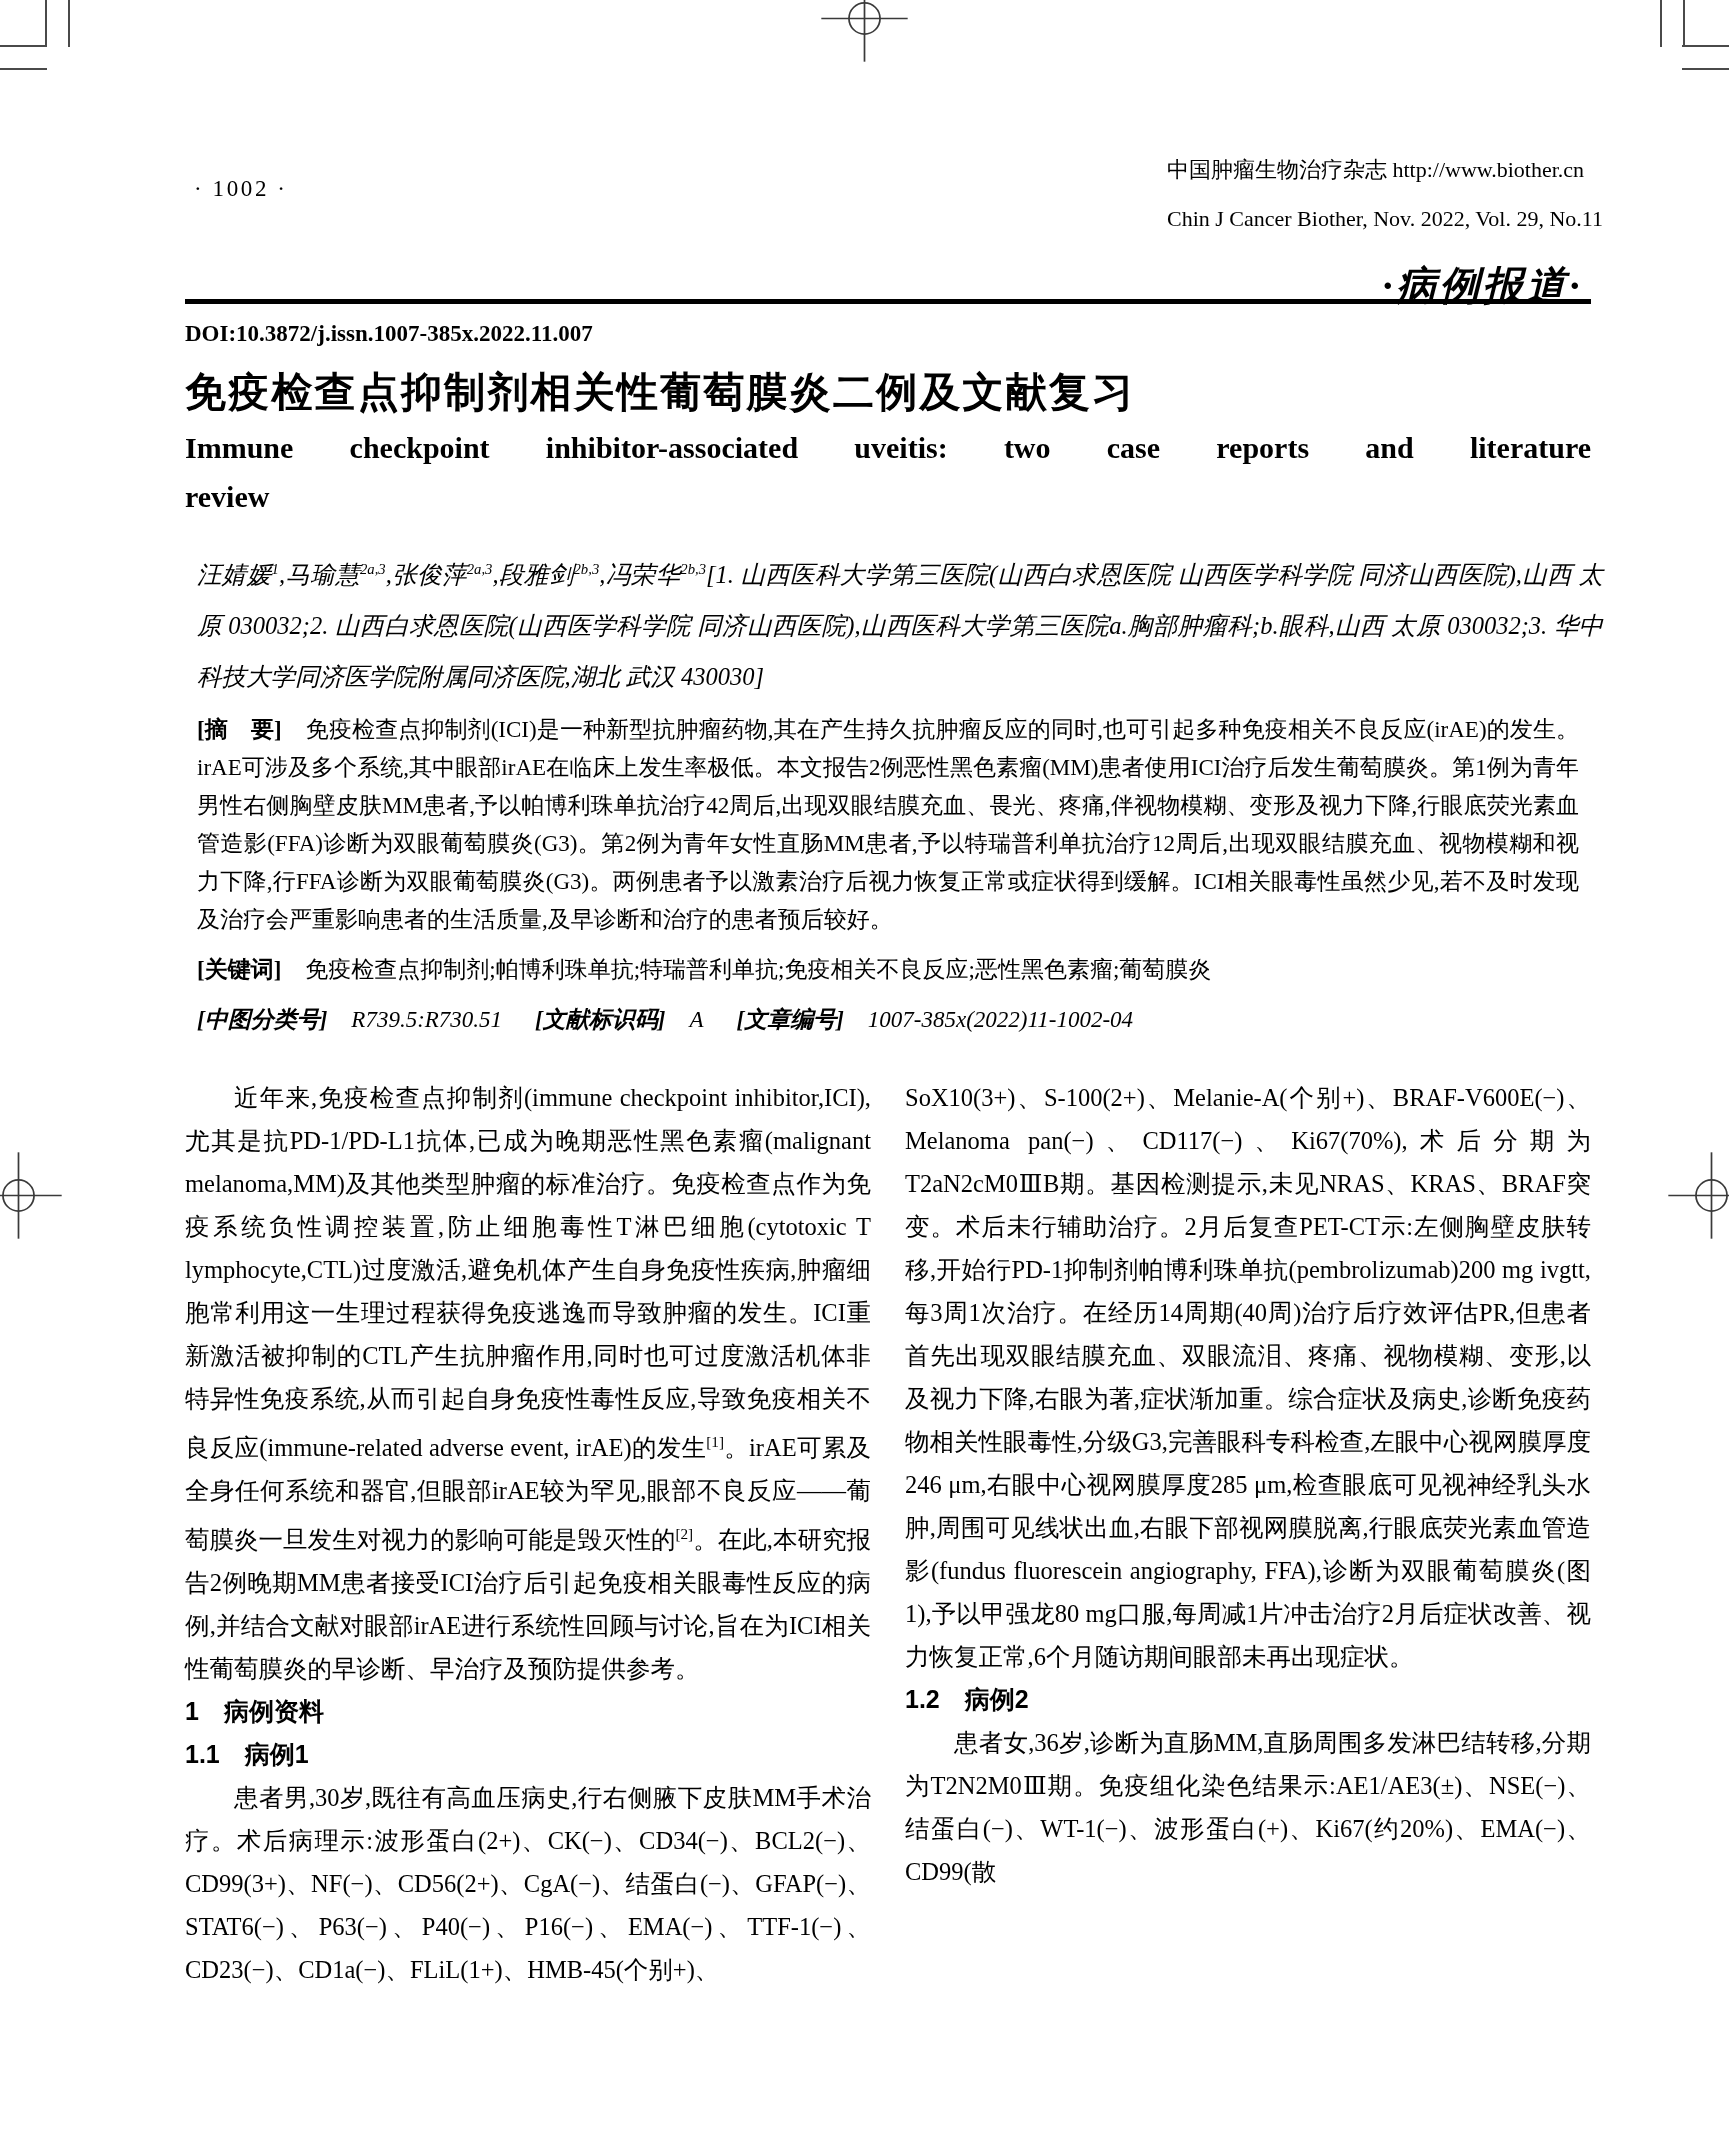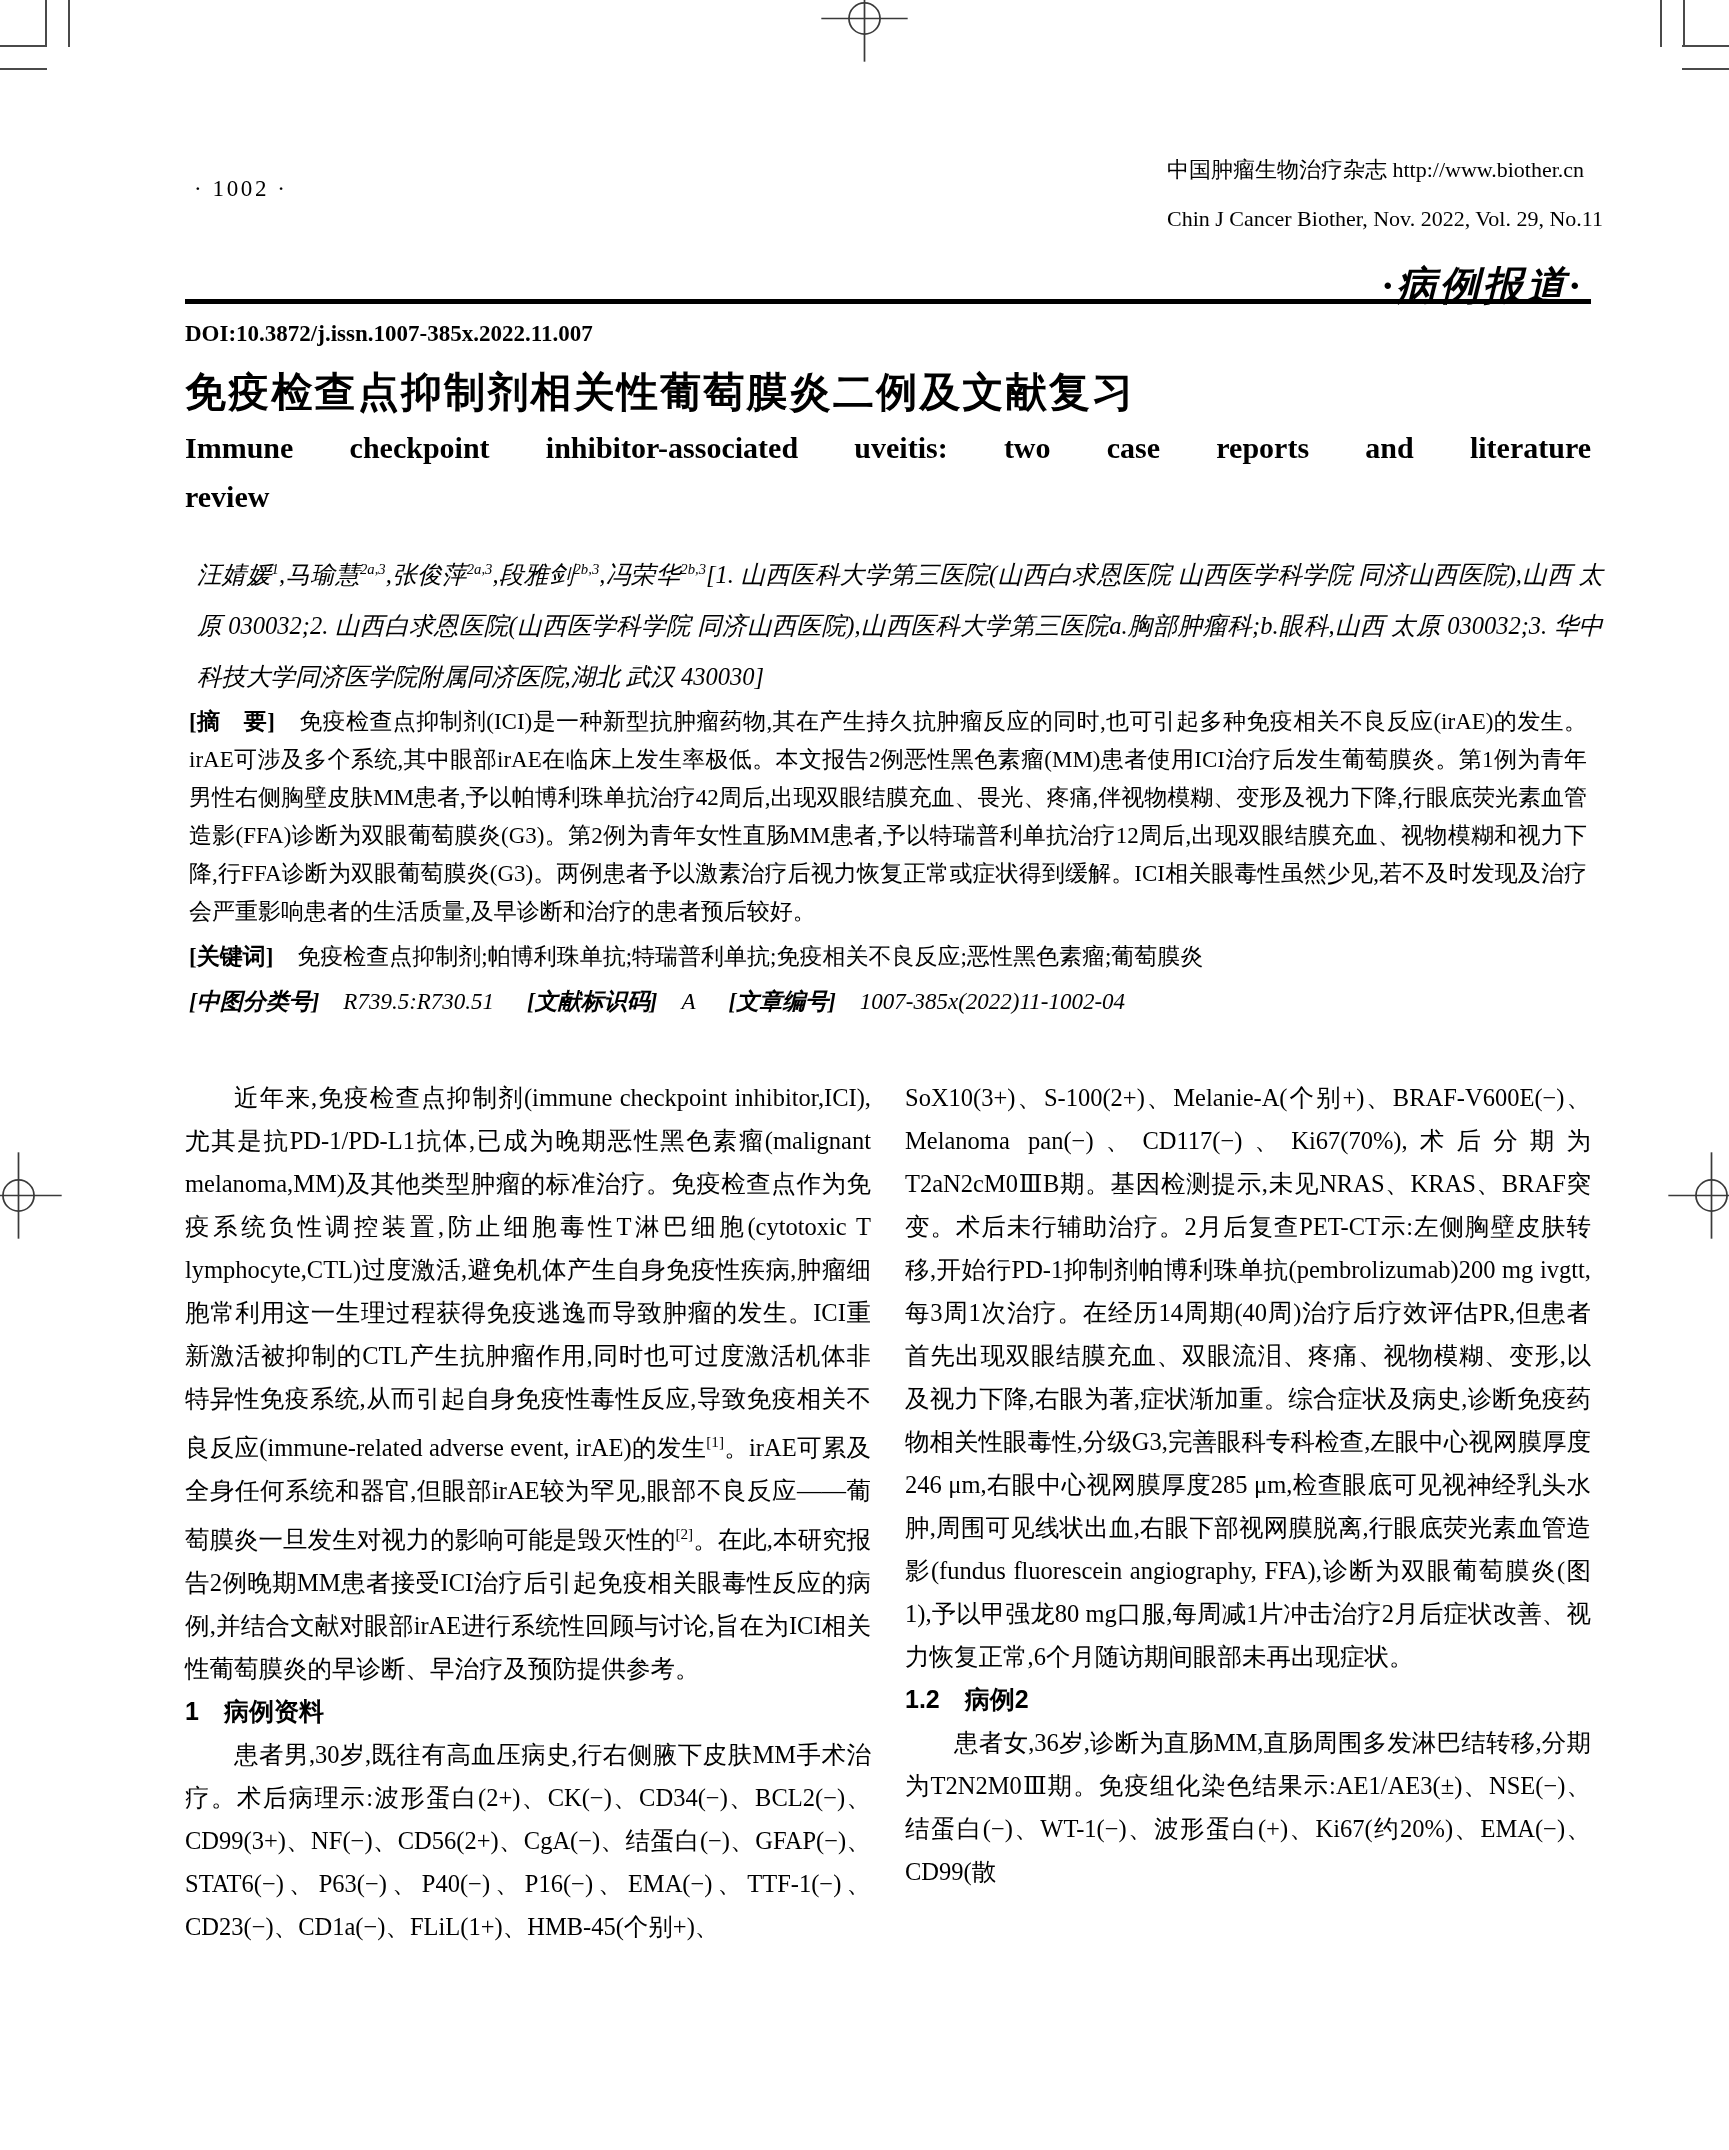--- a/index.html
+++ b/index.html
@@ -25,21 +25,21 @@
     font-family:"Liberation Sans","DejaVu Sans",sans-serif;
     font-size:41px;font-weight:bold;letter-spacing:2.2px;white-space:nowrap;}
   .title-en{position:absolute;left:185px;top:423px;width:1406px;font-size:30px;font-weight:bold;line-height:49px;}
   .title-en .l1{text-align:justify;text-align-last:justify;}
   
   .authors{position:absolute;left:185px;top:532px;width:1406px;margin:12px;
     font-size:24.5px;font-style:italic;line-height:51px;text-align:justify;}
   .authors sup{font-size:0.6em;font-style:italic;}
   
   .front{position:absolute;left:185px;top:699px;width:1406px;font-size:23px;line-height:38px;text-align:justify;}
-  .front p{margin:4px;}
+  .front p{margin:12px;}
   .front .kw{margin-top:6.9px;}
   .front .meta{margin-top:6.9px;text-align:left;font-style:italic;}
   .lbl{font-weight:bold;}
   .meta .val{margin-right:33px;}
   .meta .val:last-child{margin-right:0;}
   .front .gap{display:inline-block;width:24px;}
   
   .colL,.colR{position:absolute;top:1076px;width:686px;font-size:24.5px;line-height:43px;text-align:justify;}
   .colL{left:185px;}
   .colR{left:905px;}
@@ -106,20 +106,21 @@
 
   <div class="front">
     <p class="abs"><span class="lbl">[摘　要]</span><span class="gap"></span><span>免疫检查点抑制剂(ICI)是一种新型抗肿瘤药物,其在产生持久抗肿瘤反应的同时,也可引起多种免疫相关不良反应(irAE)的发生。irAE可涉及多个系统,其中眼部irAE在临床上发生率极低。本文报告2例恶性黑色素瘤(MM)患者使用ICI治疗后发生葡萄膜炎。第1例为青年男性右侧胸壁皮肤MM患者,予以帕博利珠单抗治疗42周后,出现双眼结膜充血、畏光、疼痛,伴视物模糊、变形及视力下降,行眼底荧光素血管造影(FFA)诊断为双眼葡萄膜炎(G3)。第2例为青年女性直肠MM患者,予以特瑞普利单抗治疗12周后,出现双眼结膜充血、视物模糊和视力下降,行FFA诊断为双眼葡萄膜炎(G3)。两例患者予以激素治疗后视力恢复正常或症状得到缓解。ICI相关眼毒性虽然少见,若不及时发现及治疗会严重影响患者的生活质量,及早诊断和治疗的患者预后较好。</span></p>
     <p class="kw"><span class="lbl">[关键词]</span><span class="gap"></span><span>免疫检查点抑制剂;帕博利珠单抗;特瑞普利单抗;免疫相关不良反应;恶性黑色素瘤;葡萄膜炎</span></p>
     <p class="meta"><span class="lbl">[中图分类号]</span><span class="gap"></span><span class="val">R739.5:R730.51</span><span class="lbl">[文献标识码]</span><span class="gap"></span><span class="val">A</span><span class="lbl">[文章编号]</span><span class="gap"></span><span>1007-385x(2022)11-1002-04</span></p>
   </div>
 
   <div class="colL">
     <p class="ind"><span>近年来,免疫检查点抑制剂(immune checkpoint inhibitor,ICI),尤其是抗PD-1/PD-L1抗体,已成为晚期恶性黑色素瘤(malignant melanoma,MM)及其他类型肿瘤的标准治疗。免疫检查点作为免疫系统负性调控装置,防止细胞毒性T淋巴细胞(cytotoxic T lymphocyte,CTL)过度激活,避免机体产生自身免疫性疾病,肿瘤细胞常利用这一生理过程获得免疫逃逸而导致肿瘤的发生。ICI重新激活被抑制的CTL产生抗肿瘤作用,同时也可过度激活机体非特异性免疫系统,从而引起自身免疫性毒性反应,导致免疫相关不良反应(immune-related adverse event, irAE)的发生</span><sup class="ref">[1]</sup><span>。irAE可累及全身任何系统和器官,但眼部irAE较为罕见,眼部不良反应——葡萄膜炎一旦发生对视力的影响可能是毁灭性的</span><sup class="ref">[2]</sup><span>。在此,本研究报告2例晚期MM患者接受ICI治疗后引起免疫相关眼毒性反应的病例,并结合文献对眼部irAE进行系统性回顾与讨论,旨在为ICI相关性葡萄膜炎的早诊断、早治疗及预防提供参考。</span></p>
     <p class="sec">1　病例资料</p>
+    <p class="sec">1.1　病例1</p>
     <p class="ind">患者男,30岁,既往有高血压病史,行右侧腋下皮肤MM手术治疗。术后病理示:波形蛋白(2+)、CK(−)、CD34(−)、BCL2(−)、CD99(3+)、NF(−)、CD56(2+)、CgA(−)、结蛋白(−)、GFAP(−)、STAT6(−)、P63(−)、P40(−)、P16(−)、EMA(−)、TTF-1(−)、CD23(−)、CD1a(−)、FLiL(1+)、HMB-45(个别+)、</p>
   </div>
 
   <div class="colR">
     <p>SoX10(3+)、S-100(2+)、Melanie-A(个别+)、BRAF-V600E(−)、Melanoma pan(−)、CD117(−)、Ki67(70%),术后分期为T2aN2cM0ⅢB期。基因检测提示,未见NRAS、KRAS、BRAF突变。术后未行辅助治疗。2月后复查PET-CT示:左侧胸壁皮肤转移,开始行PD-1抑制剂帕博利珠单抗(pembrolizumab)200 mg ivgtt,每3周1次治疗。在经历14周期(40周)治疗后疗效评估PR,但患者首先出现双眼结膜充血、双眼流泪、疼痛、视物模糊、变形,以及视力下降,右眼为著,症状渐加重。综合症状及病史,诊断免疫药物相关性眼毒性,分级G3,完善眼科专科检查,左眼中心视网膜厚度246 μm,右眼中心视网膜厚度285 μm,检查眼底可见视神经乳头水肿,周围可见线状出血,右眼下部视网膜脱离,行眼底荧光素血管造影(fundus fluorescein angiography, FFA),诊断为双眼葡萄膜炎(图1),予以甲强龙80 mg口服,每周减1片冲击治疗2月后症状改善、视力恢复正常,6个月随访期间眼部未再出现症状。</p>
     <p class="sec">1.2　病例2</p>
     <p class="ind">患者女,36岁,诊断为直肠MM,直肠周围多发淋巴结转移,分期为T2N2M0Ⅲ期。免疫组化染色结果示:AE1/AE3(±)、NSE(−)、结蛋白(−)、WT-1(−)、波形蛋白(+)、Ki67(约20%)、EMA(−)、CD99(散</p>
 
   </div>
 

